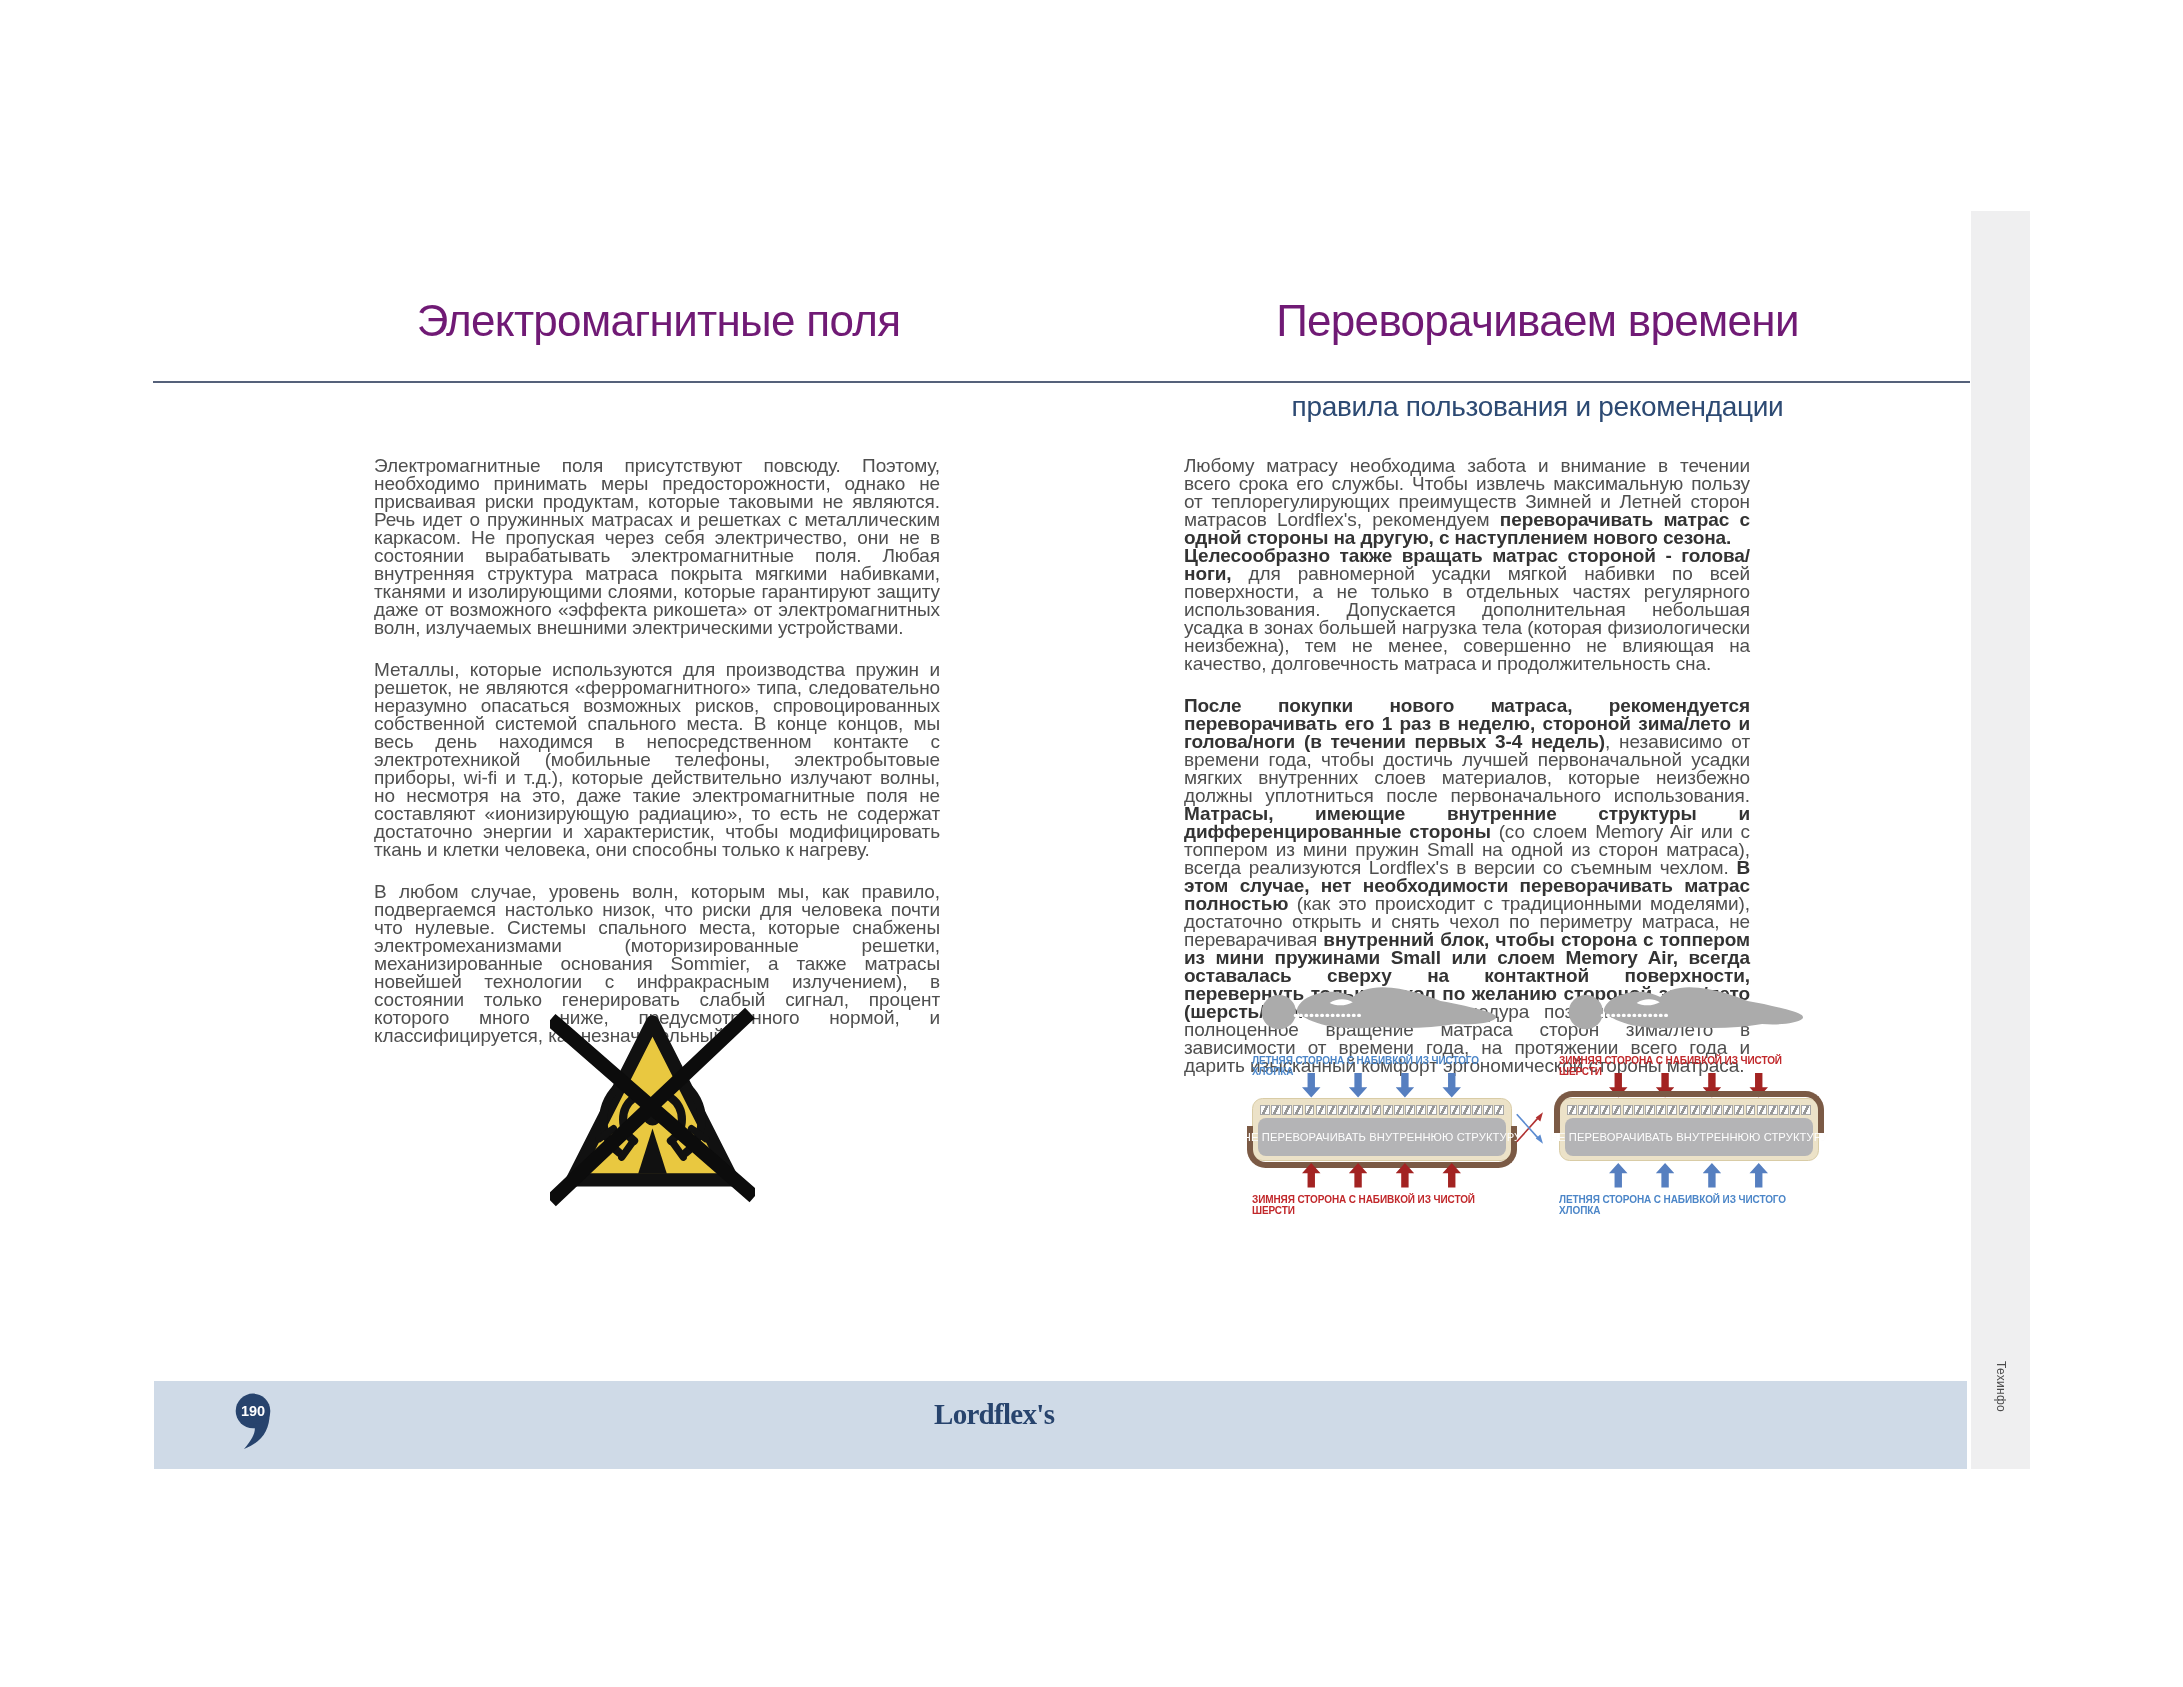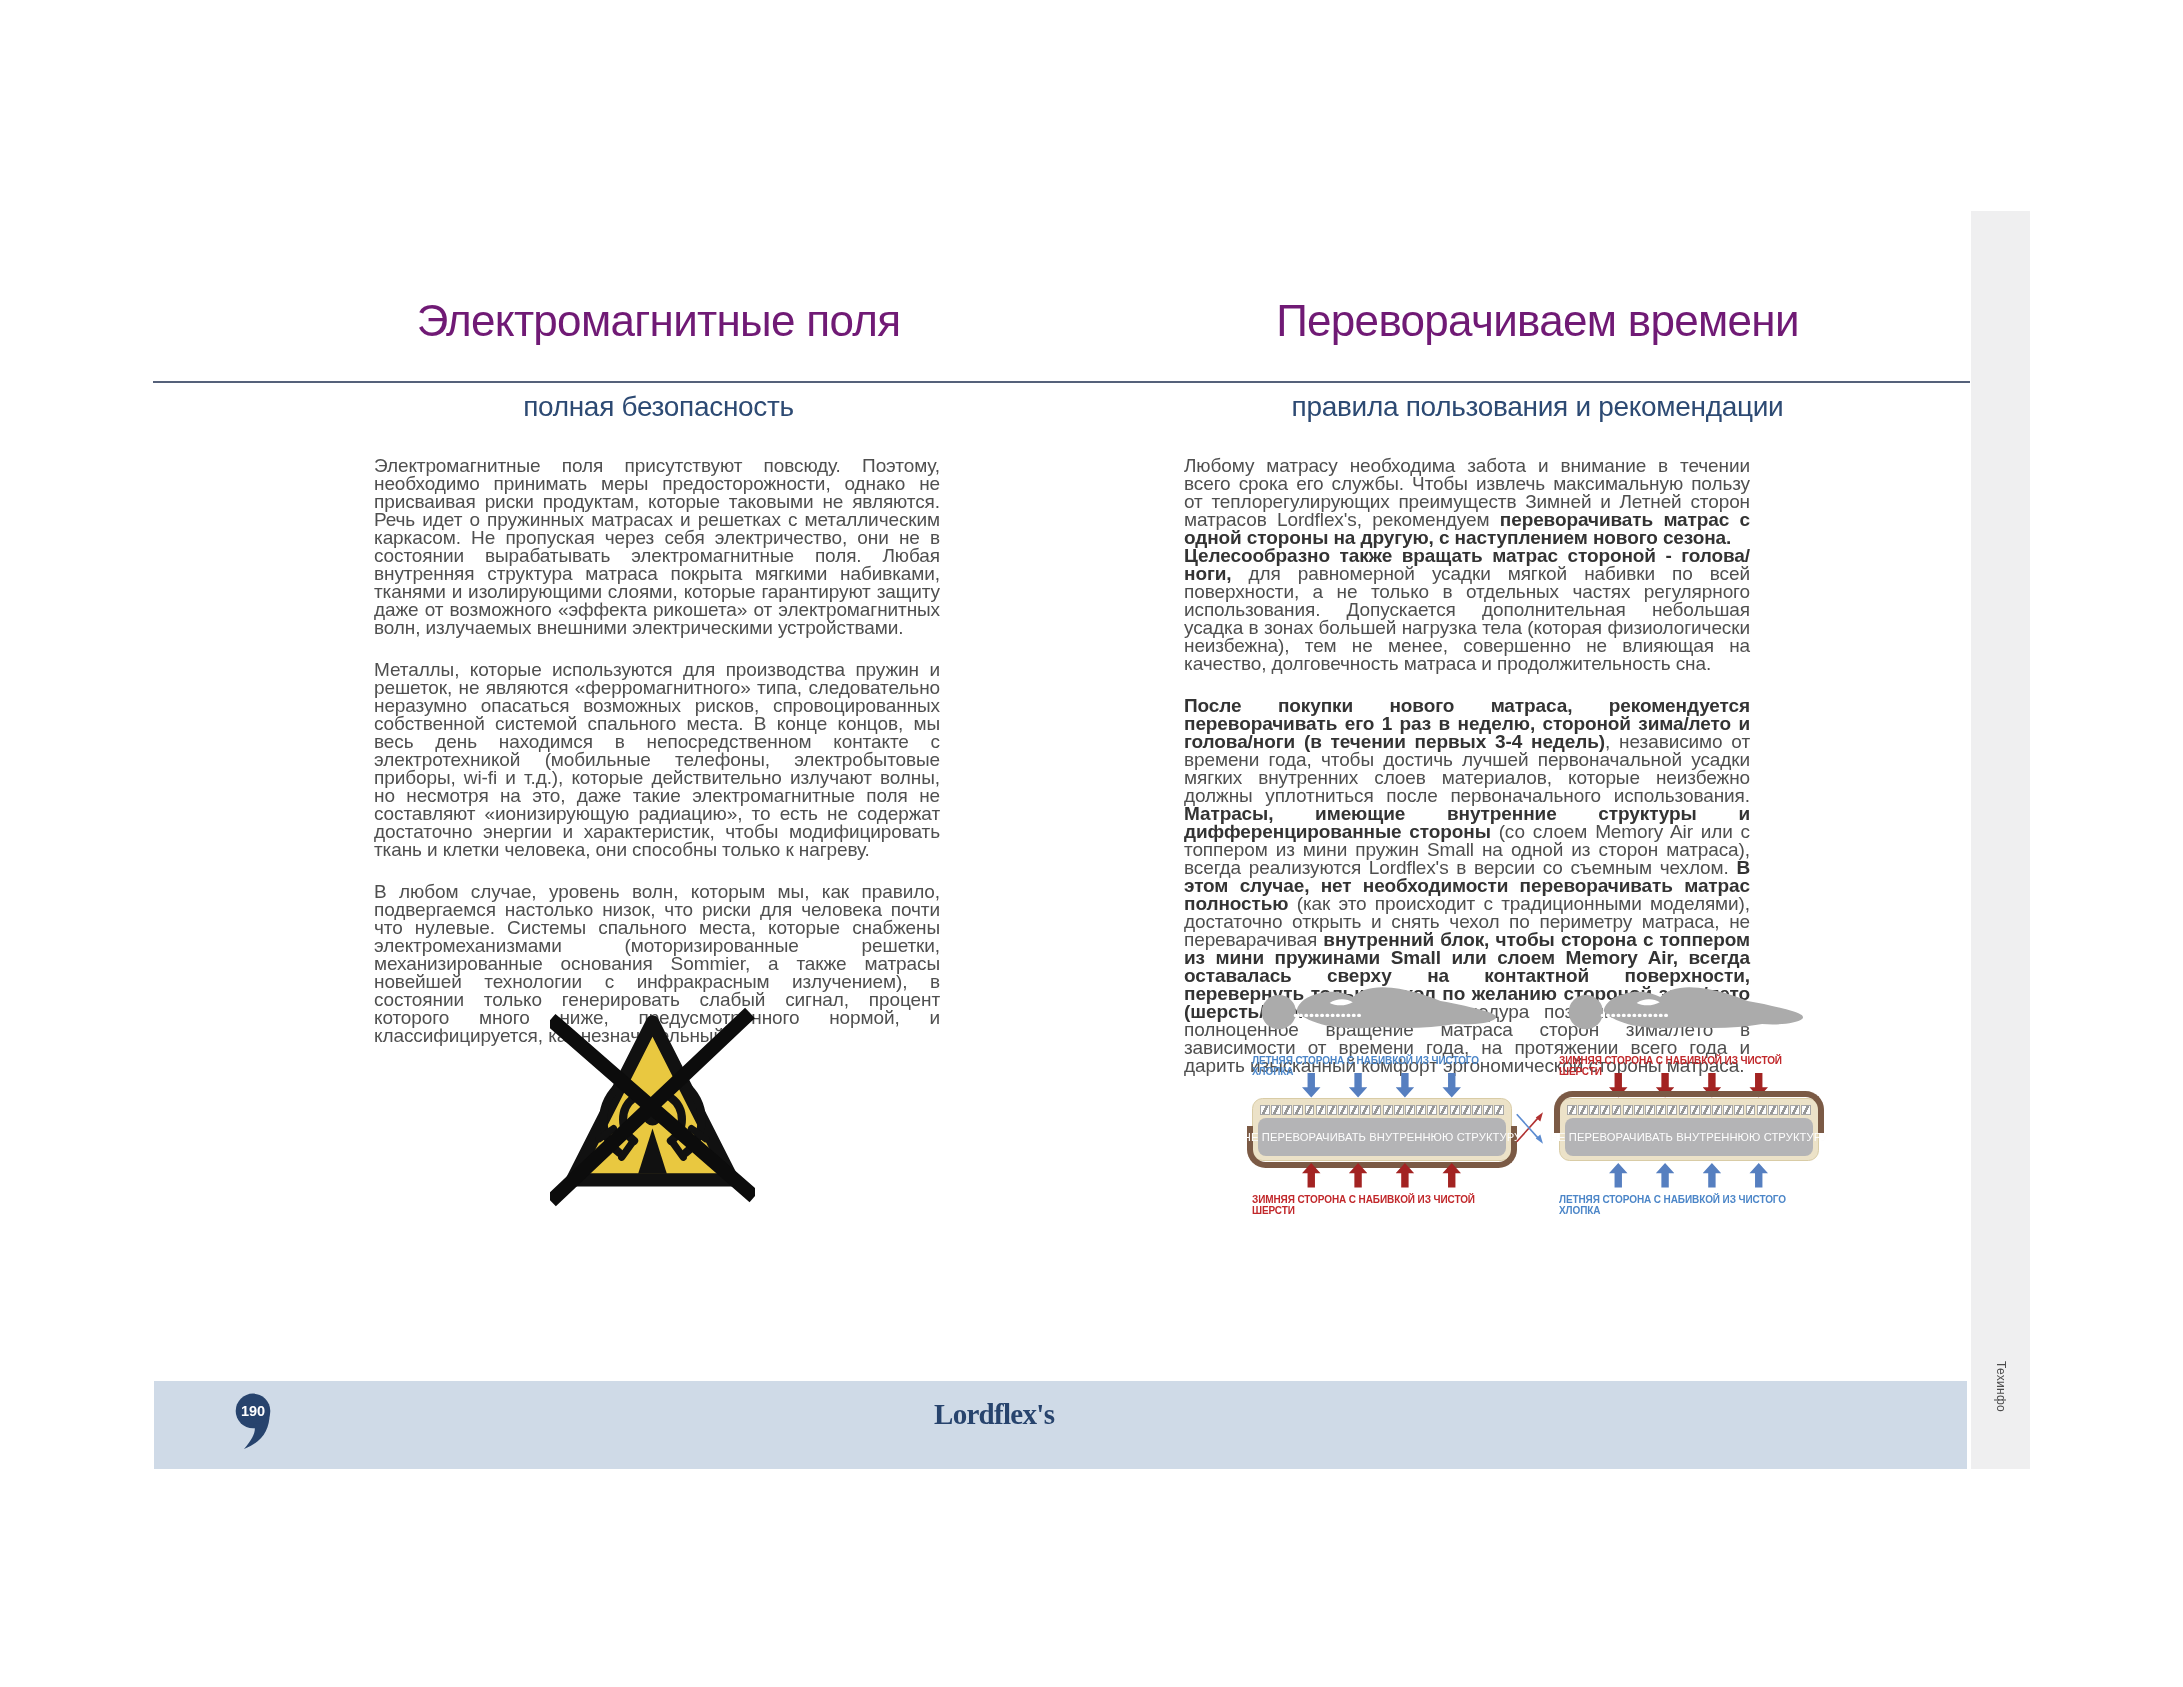--- a/index.html
+++ b/index.html
@@ -66,21 +66,20 @@
 </style>
 </head>
 <body>
 
 <div class="canvas">
 
   <div class="rule"></div>
 
   <section class="col-head left">
     <h1>Электромагнитные поля</h1>
-    <h2>полная безопасность</h2>
   </section>
 
   <section class="col-head right">
     <h1>Переворачиваем времени</h1>
     <h2>правила пользования и рекомендации</h2>
   </section>
 
   <div class="textcol left">
       <p><span>Электромагнитные поля присутствуют повсюду. Поэтому, необходимо принимать меры предосторожности, однако не присваивая риски продуктам, которые таковыми не являются. Речь идет о пружинных матрасах и решетках с металлическим каркасом. Не пропуская через себя электричество, они не в состоянии вырабатывать электромагнитные поля. Любая внутренняя структура матраса покрыта мягкими набивками, тканями и изолирующими слоями, которые гарантируют защиту даже от возможного «эффекта рикошета» от электромагнитных волн, излучаемых внешними электрическими устройствами.</span></p>
       <p class="gap"><span>Металлы, которые используются для производства пружин и решеток, не являются «ферромагнитного» типа, следовательно неразумно опасаться возможных рисков, спровоцированных собственной системой спального места. В конце концов, мы весь день находимся в непосредственном контакте с электротехникой (мобильные телефоны, электробытовые приборы, wi-fi и т.д.), которые действительно излучают волны, но несмотря на это, даже такие электромагнитные поля не составляют «ионизирующую радиацию», то есть не содержат достаточно энергии и характеристик, чтобы модифицировать ткань и клетки человека, они способны только к нагреву.</span></p>

